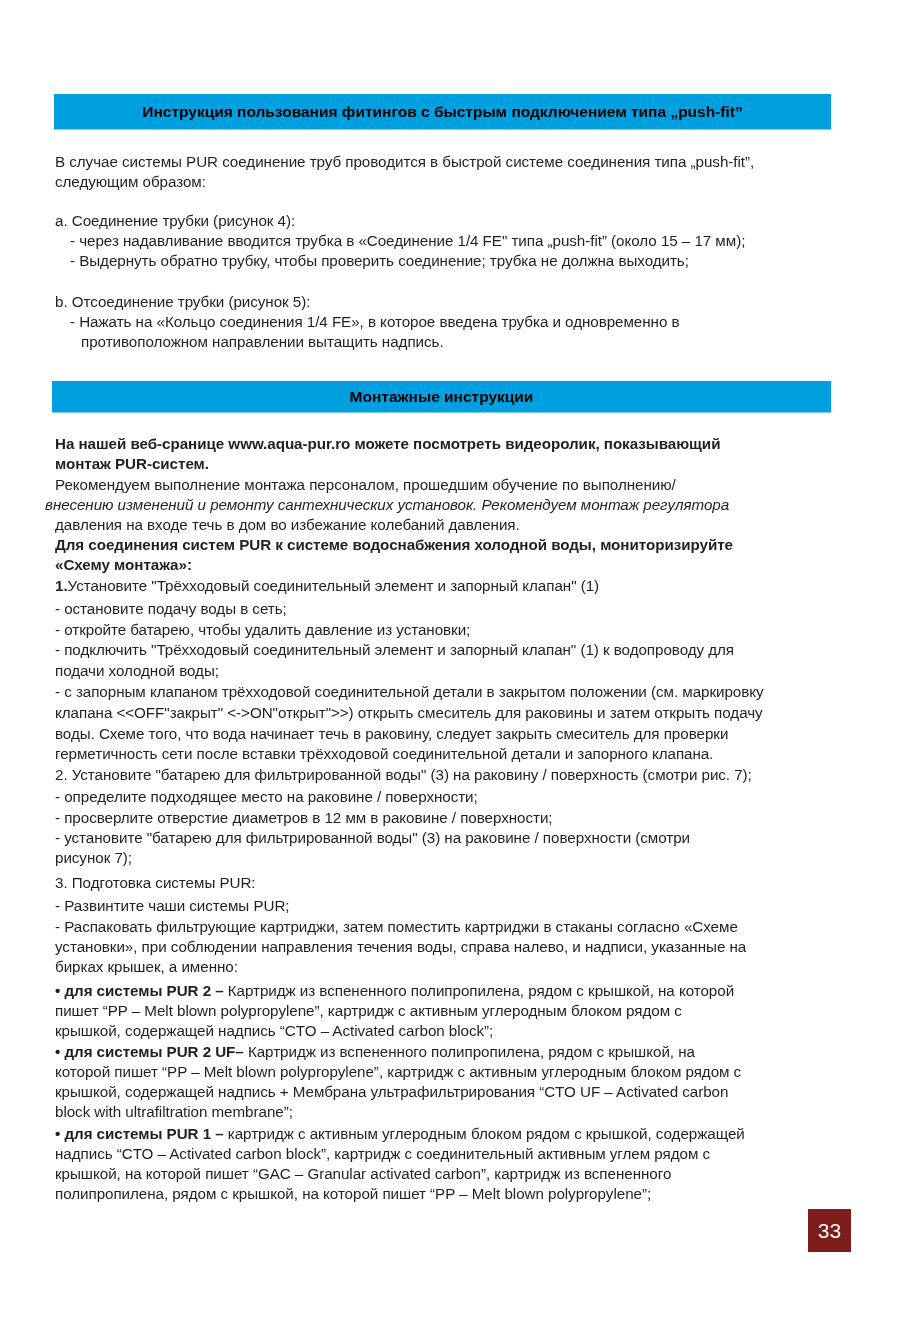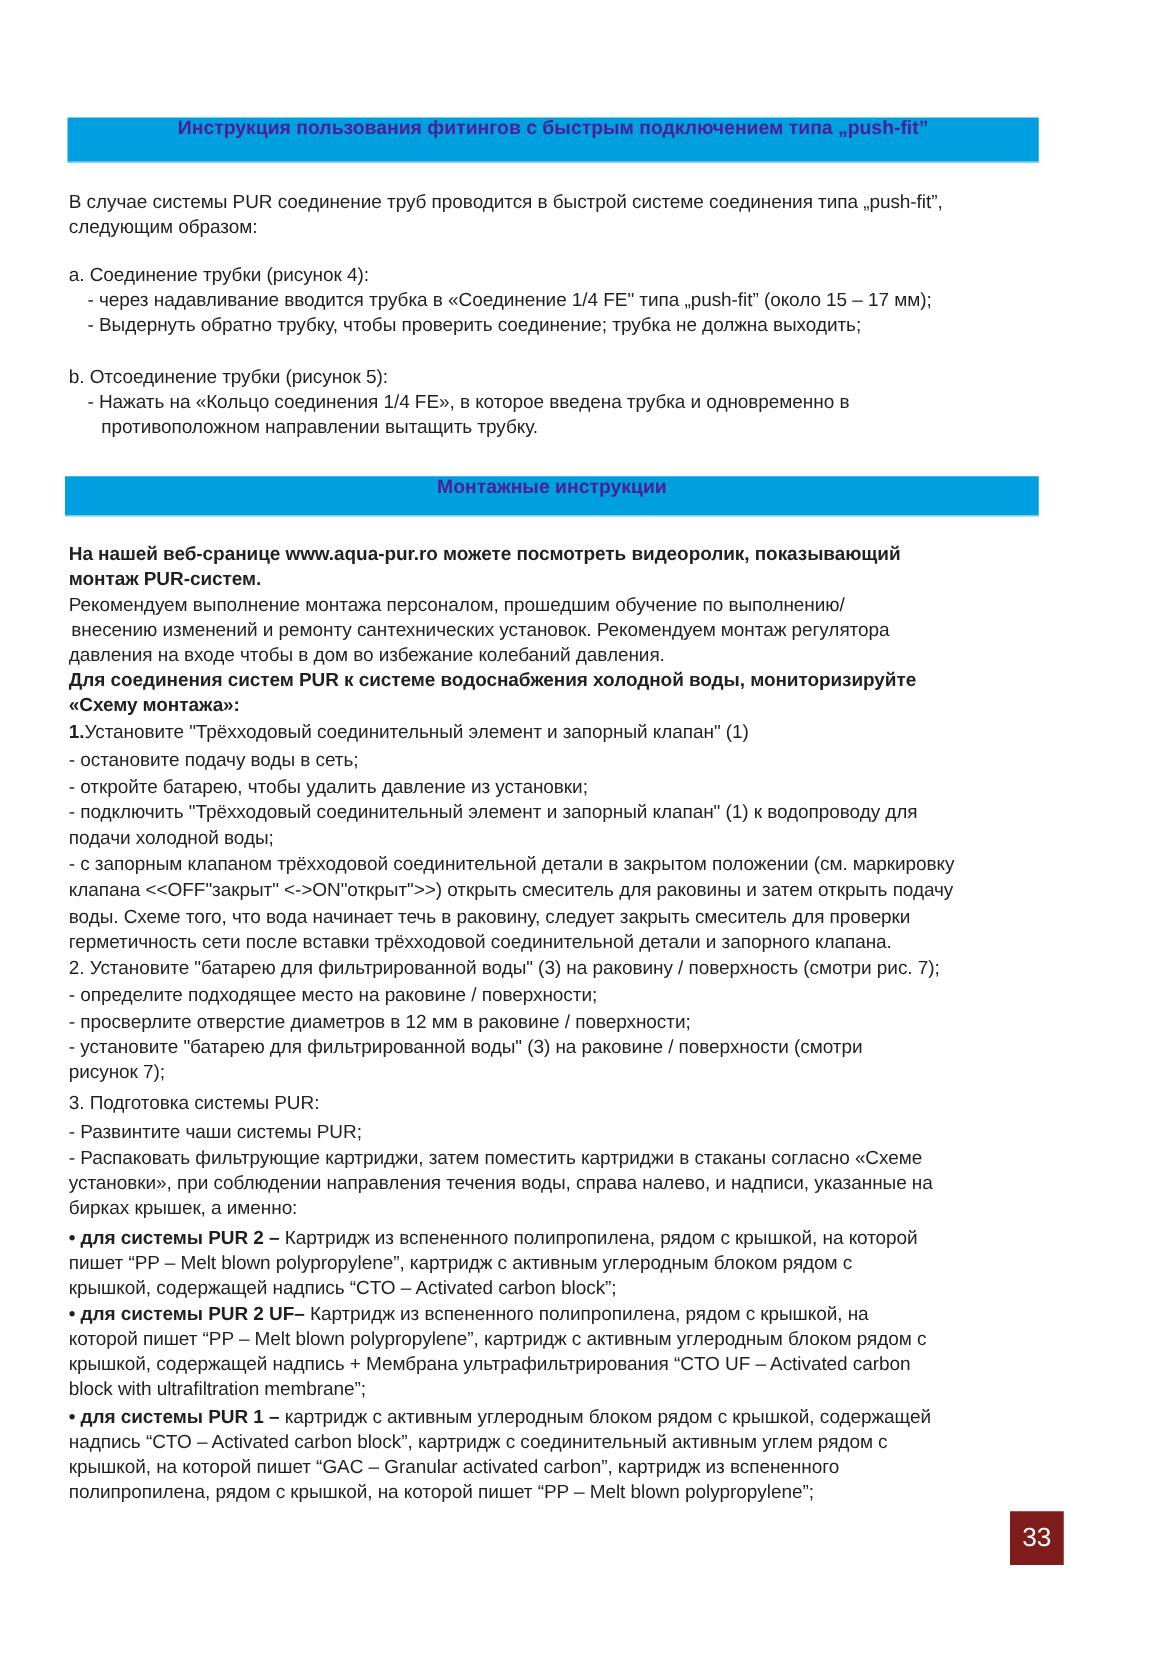--- a/index.html
+++ b/index.html
@@ -16,25 +16,26 @@
       color: #231f20;
     }
     .page {
       position: absolute;
       left: 0; top: 0;
       width: 920px; height: 1322px;
     }
     .section-bar {
       position: absolute;
       background: #009fdf;
-      color: #4c1d95;
+      color: #000000;
       font-weight: bold;
       font-size: 15.5px;
       text-align: center;
       display: flex;
+      align-items: center;
       justify-content: center;
       box-sizing: border-box;
       border-bottom: 1px solid #7fd0ef;
     }
     #bar1 { left: 54px; top: 94px; width: 777px; height: 36px; }
     #bar2 { left: 52px; top: 381px; width: 779px; height: 32px; }
 
     .text {
       position: absolute;
       font-size: 15.2px;
@@ -67,32 +68,32 @@
 
   <div class="text" style="left:55px; top:152px;">В случае системы PUR соединение труб проводится в быстрой системе соединения типа „push-fit”,</div>
   <div class="text" style="left:55px; top:172px;">следующим образом:</div>
 
   <div class="text" style="left:55px; top:211px;">a. Соединение трубки (рисунок 4):</div>
   <div class="text" style="left:70px; top:231px;">- через надавливание вводится трубка в «Соединение 1/4 FE" типа „push-fit” (около 15 – 17 мм);</div>
   <div class="text" style="left:70px; top:251px;">- Выдернуть обратно трубку, чтобы проверить соединение; трубка не должна выходить;</div>
 
   <div class="text" style="left:55px; top:292px;">b. Отсоединение трубки (рисунок 5):</div>
   <div class="text" style="left:70px; top:312px;">- Нажать на «Кольцо соединения 1/4 FE», в которое введена трубка и одновременно в</div>
-  <div class="text" style="left:81px; top:332px;">противоположном направлении вытащить трубку.</div>
+  <div class="text" style="left:81px; top:332px;">противоположном направлении вытащить надпись.</div>
 
   <div class="section-bar" id="bar2">
     <span>Монтажные инструкции</span>
   </div>
 
   <div class="text b" style="left:55px; top:434px;">На нашей веб-сранице www.aqua-pur.ro можете посмотреть видеоролик, показывающий</div>
   <div class="text b" style="left:55px; top:454px;">монтаж PUR-систем.</div>
 
   <div class="text" style="left:55px; top:475px;">Рекомендуем выполнение монтажа персоналом, прошедшим обучение по выполнению/</div>
-  <div class="text" style="left:57px; top:495px;">внесению изменений и ремонту сантехнических установок. Рекомендуем монтаж регулятора</div>
-  <div class="text" style="left:55px; top:515px;">давления на входе чтобы в дом во избежание колебаний давления.</div>
+  <div class="text" style="left:45px; top:495px;font-style:italic;">внесению изменений и ремонту сантехнических установок. Рекомендуем монтаж регулятора</div>
+  <div class="text" style="left:55px; top:515px;">давления на входе течь в дом во избежание колебаний давления.</div>
 
   <div class="text b" style="left:55px; top:535px;">Для соединения систем PUR к системе водоснабжения холодной воды, мониторизируйте</div>
   <div class="text b" style="left:55px; top:555px;text-align:right;">«Схему монтажа»:</div>
 
   <div class="text" style="left:55px; top:576px;">
     <span class="b">1.</span><span>Установите "Трёхходовый соединительный элемент и запорный клапан" (1)</span>
   </div>
   <div class="text" style="left:55px; top:599px;">- остановите подачу воды в сеть;</div>
   <div class="text" style="left:55px; top:620px;">- откройте батарею, чтобы удалить давление из установки;</div>
   <div class="text" style="left:55px; top:640px;">- подключить "Трёхходовый соединительный элемент и запорный клапан" (1) к водопроводу для</div>

